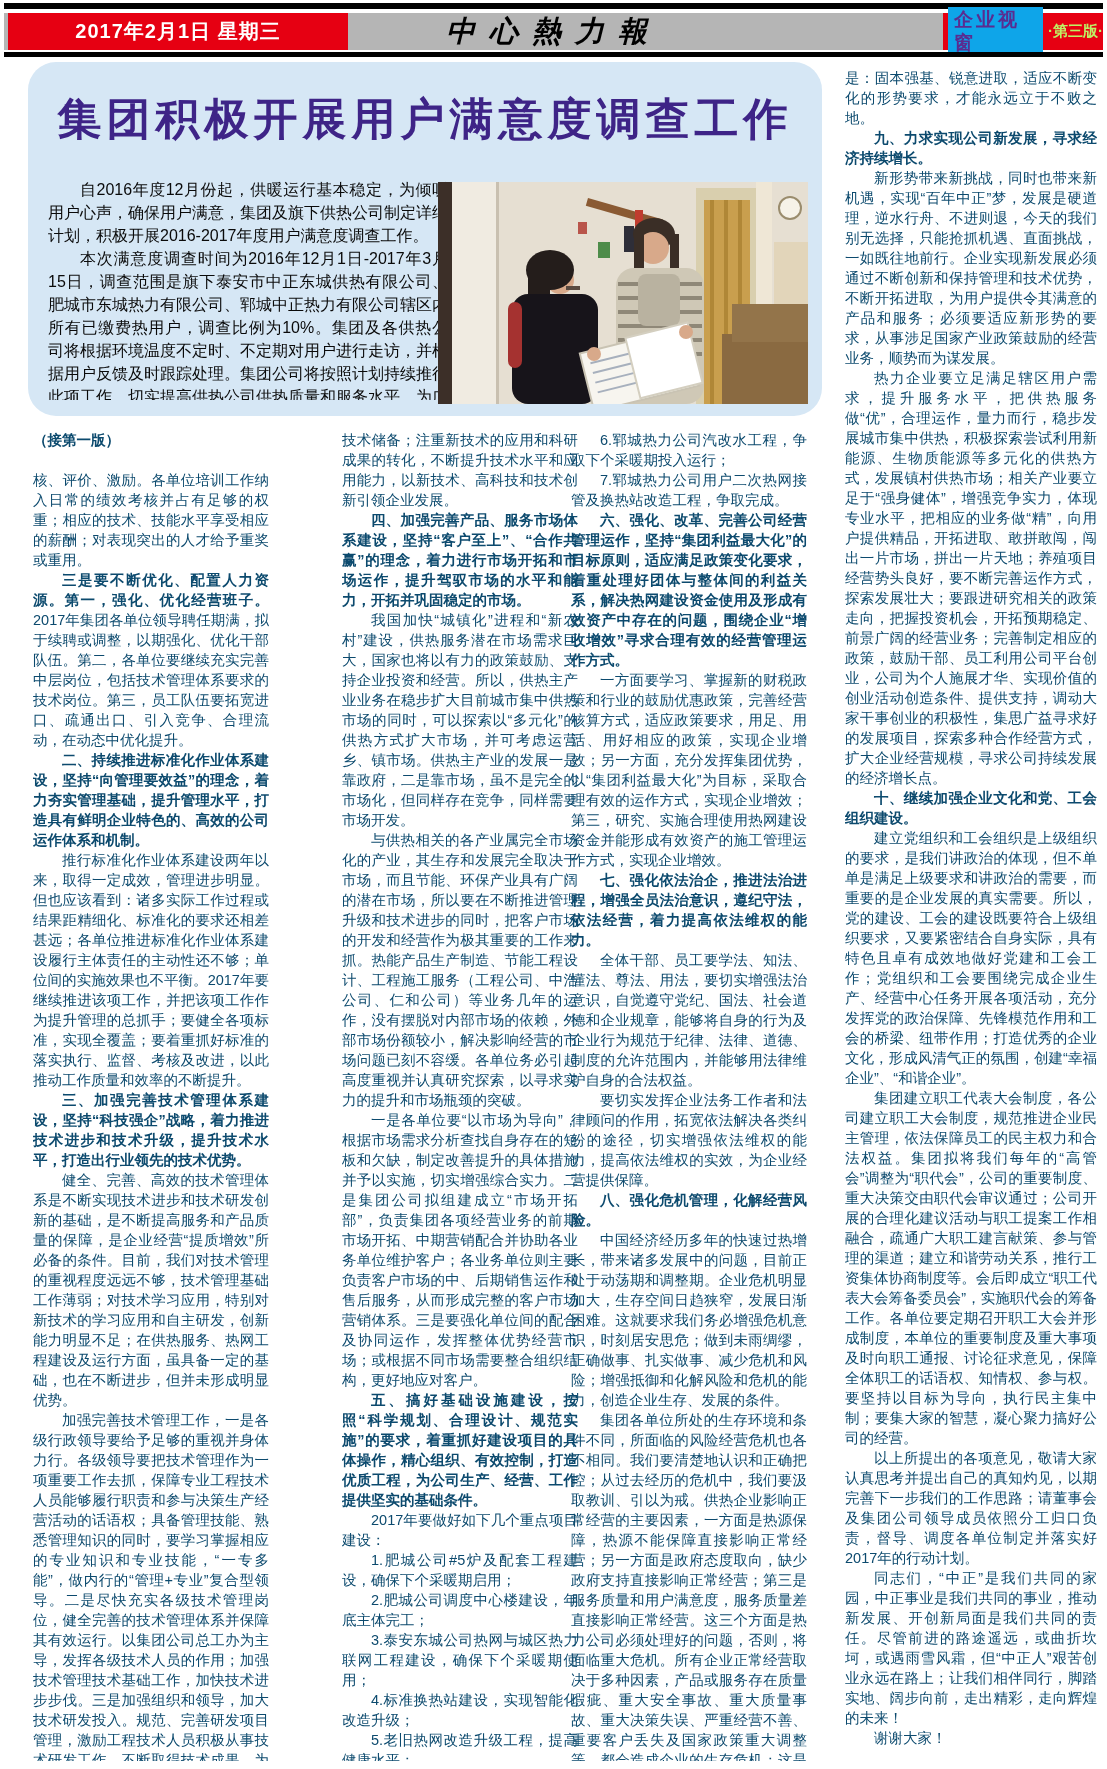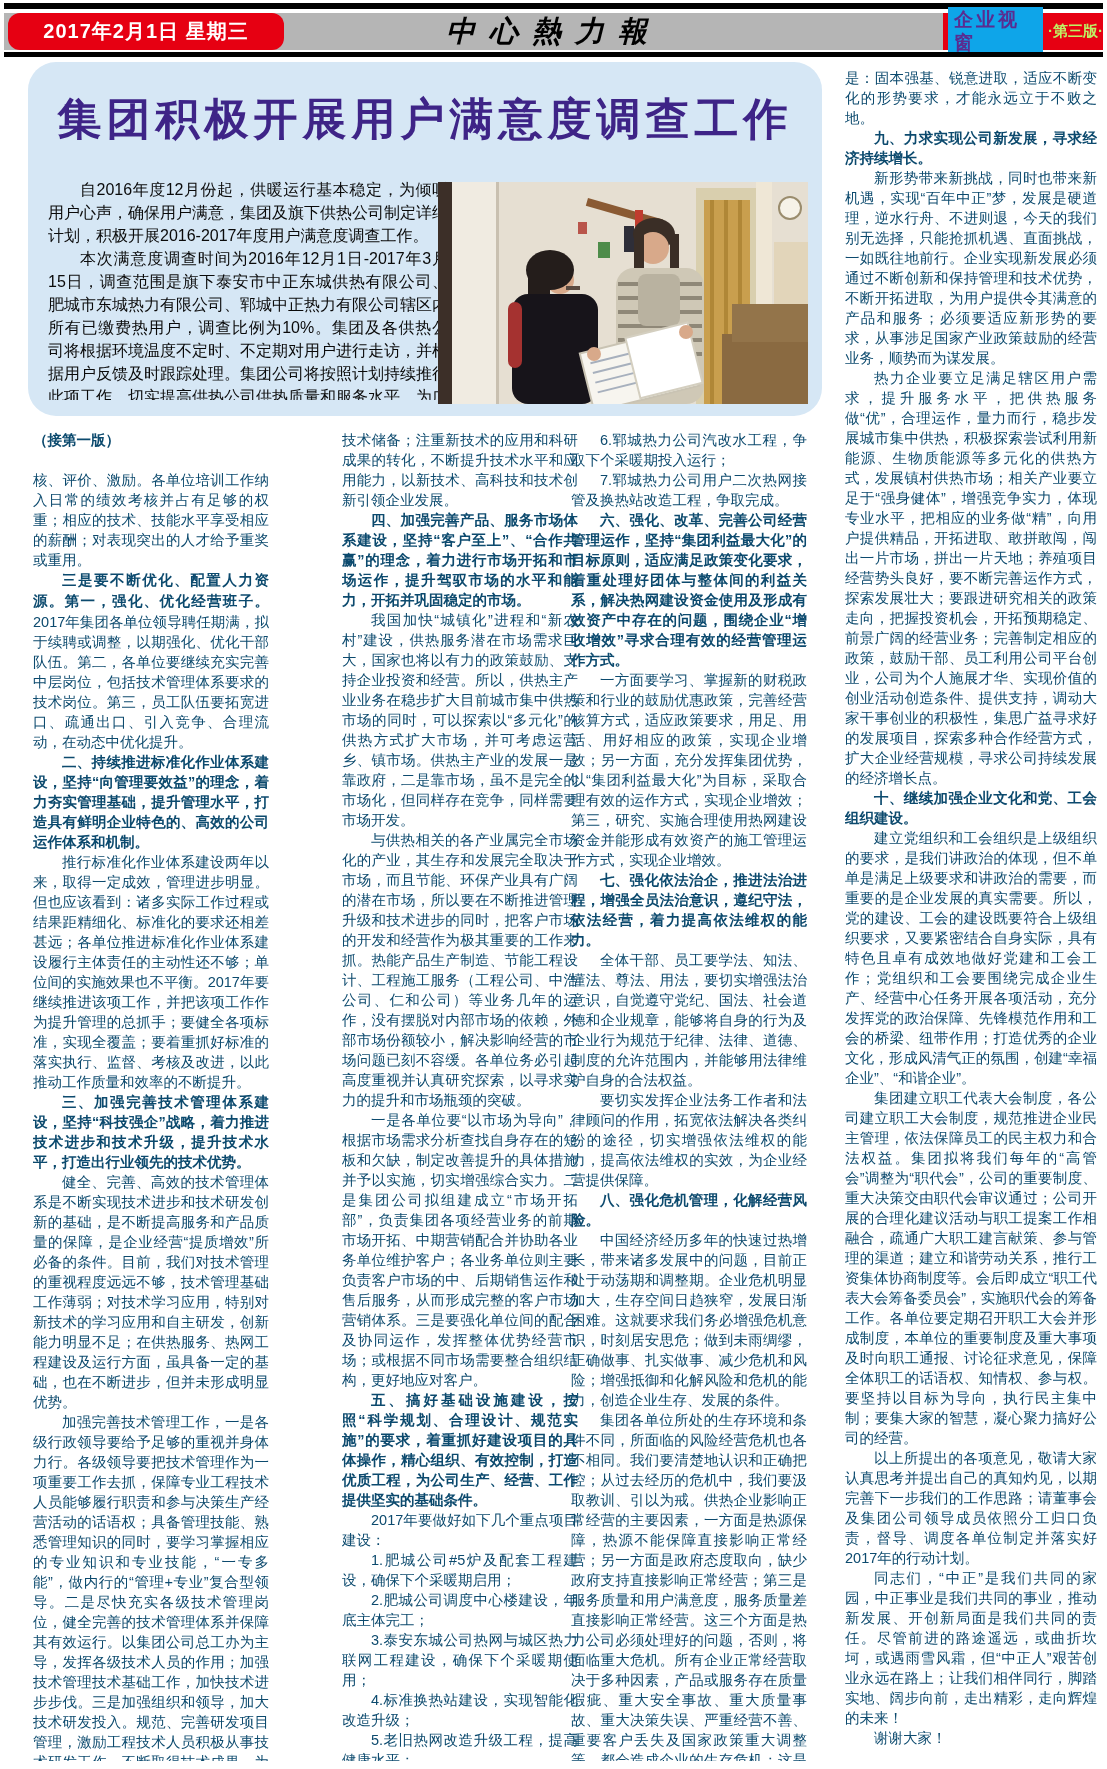--- a/index.html
+++ b/index.html
@@ -2,22 +2,22 @@
 <html style="--header_red: #e60012; --bar_gray: #b5b5b5; --panel_blue: #d6e7f5; --title_purple: #3e2487; --section_purple: #5a2c90;"><head>
 <meta charset="utf-8">
 <style>
   html,body{margin:0;padding:0;background:#ffffff;}
   .page{position:relative;width:1107px;height:1769px;background:#fff;overflow:hidden;
         font-family:"Liberation Sans",sans-serif;color:#111;}
   .rule{position:absolute;left:4px;right:4px;background:#000;}
   .rule-top{top:3px;height:6px;}
   .rule-bottom{top:52px;height:5px;}
   .masthead-bar{position:absolute;left:4px;right:4px;top:13px;height:37px;background:var(--bar_gray,#b5b5b5);}
-  .date-box{position:absolute;left:4px;top:0;width:276px;height:37px;background:var(--header_red,#e60012);
-            color:#fff;font-weight:bold;font-size:20px;display:flex;align-items:center;justify-content:center;letter-spacing:1px;border-radius:12px;}
+  .date-box{position:absolute;left:4px;top:0;width:340px;height:37px;background:var(--header_red,#e60012);
+            color:#fff;font-weight:bold;font-size:20px;display:flex;align-items:center;justify-content:center;letter-spacing:1px;}
   .paper-name{position:absolute;left:50%;top:0;transform:translateX(-50%);height:37px;display:flex;align-items:center;
               font-family:"DejaVu Serif",serif;font-style:italic;font-weight:bold;font-size:29px;letter-spacing:14px;color:#000;}
   .right-banner{position:absolute;right:0;top:0;width:160px;height:37px;background:var(--header_red,#e60012);
                 display:flex;align-items:center;justify-content:flex-start;gap:5px;padding-left:5px;box-sizing:border-box;}
   .section-box{background:#0ea5e9;color:var(--section_purple,#5a2c90);font-weight:bold;font-size:19px;
                letter-spacing:3px;padding:2px 6px;line-height:1.2;}
   .page-no{color:#bef264;font-size:15px;font-weight:bold;white-space:nowrap;}
 
   .panel{position:absolute;left:28px;top:62px;width:794px;height:354px;background:var(--panel_blue,#d6e7f5);
          border-radius:28px;}
@@ -31,21 +31,21 @@
 
   .col{position:absolute;top:430px;width:236px;height:1331px;overflow:hidden;
        font-size:14.5px;line-height:20px;text-align:justify;color:#0c4a6e;}
   .col1{left:33px;}
   .col2{left:302px;margin-left:40px;}
   .col3{left:571px;}
   .col4{left:845px;top:68px;height:1694px;width:252px;}
   .col p.para{margin:0;text-indent:2em;}
   .col p.para.noindent{text-indent:0;}
   .b{font-weight:bold;}
-  .kai{font-weight:bold;font-family:Liberation Mono, monospace;}
+  .kai{font-weight:bold;font-family:Liberation Sans, sans-serif;}
   .cont-note{font-weight:bold;margin:0 0 20px 0;}
 </style>
 </head>
 <body>
 
 <div class="page">
 
   <div class="rule rule-top"></div>
 
   <div class="masthead-bar">

